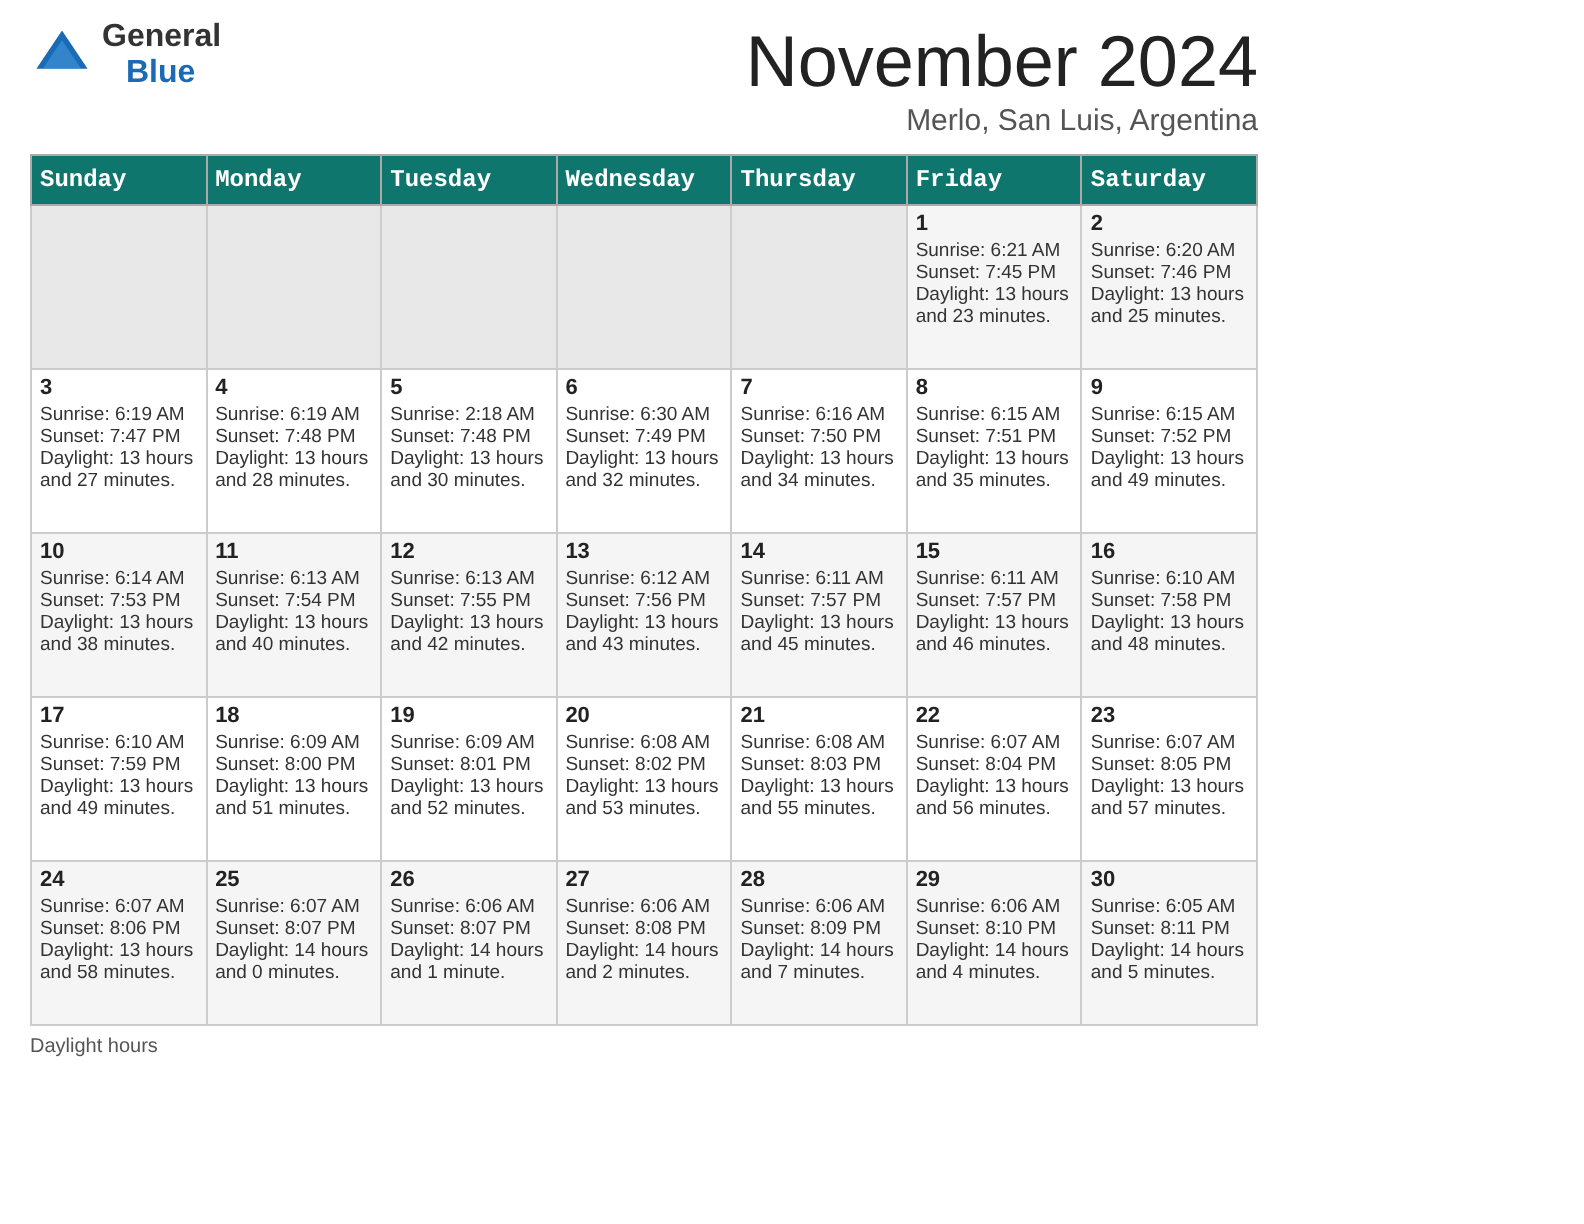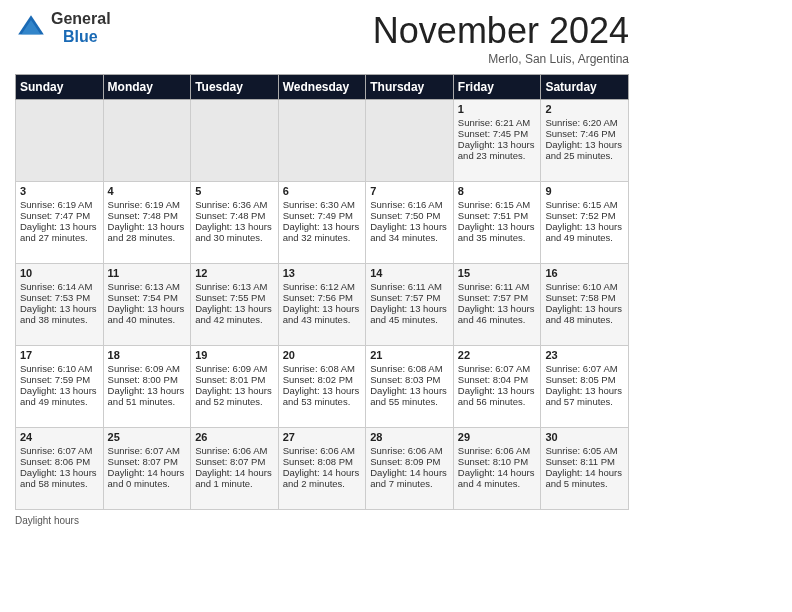--- a/index.html
+++ b/index.html
@@ -49,36 +49,37 @@
     .title-block {
       text-align: right;
     }
     .month-title {
       font-size: 36px;
       font-weight: normal;
       color: #222;
       margin-left: 40px;
     }
     .location {
-      font-size: 12px;
+      font-size: 15px;
       color: #555;
     }
     .calendar {
       width: 100%;
       border-collapse: collapse;
       table-layout: fixed;
     }
     .calendar thead th {
-      background: #0f172a;
+      background: #0f766e;
       color: #fff;
       font-size: 12px;
       font-weight: bold;
       padding: 5px 4px;
       text-align: left;
       border: 1px solid #aaa;
+      font-family: Liberation Mono, monospace;
     }
     .calendar tbody td {
       border: 1px solid #ccc;
       vertical-align: top;
       padding: 3px 4px;
       font-size: 9.5px;
       color: #333;
       height: 82px;
       background: #fff;
     }
@@ -165,21 +166,21 @@
             <div>Daylight: 13 hours and 27 minutes.</div>
           </td>
           <td>
             <span class="day-num">4</span>
             <div>Sunrise: 6:19 AM</div>
             <div>Sunset: 7:48 PM</div>
             <div>Daylight: 13 hours and 28 minutes.</div>
           </td>
           <td>
             <span class="day-num">5</span>
-            <div>Sunrise: 6:36 AM</div>
+            <div>Sunrise: 2:18 AM</div>
             <div>Sunset: 7:48 PM</div>
             <div>Daylight: 13 hours and 30 minutes.</div>
           </td>
           <td>
             <span class="day-num">6</span>
             <div>Sunrise: 6:30 AM</div>
             <div>Sunset: 7:49 PM</div>
             <div>Daylight: 13 hours and 32 minutes.</div>
           </td>
           <td>

